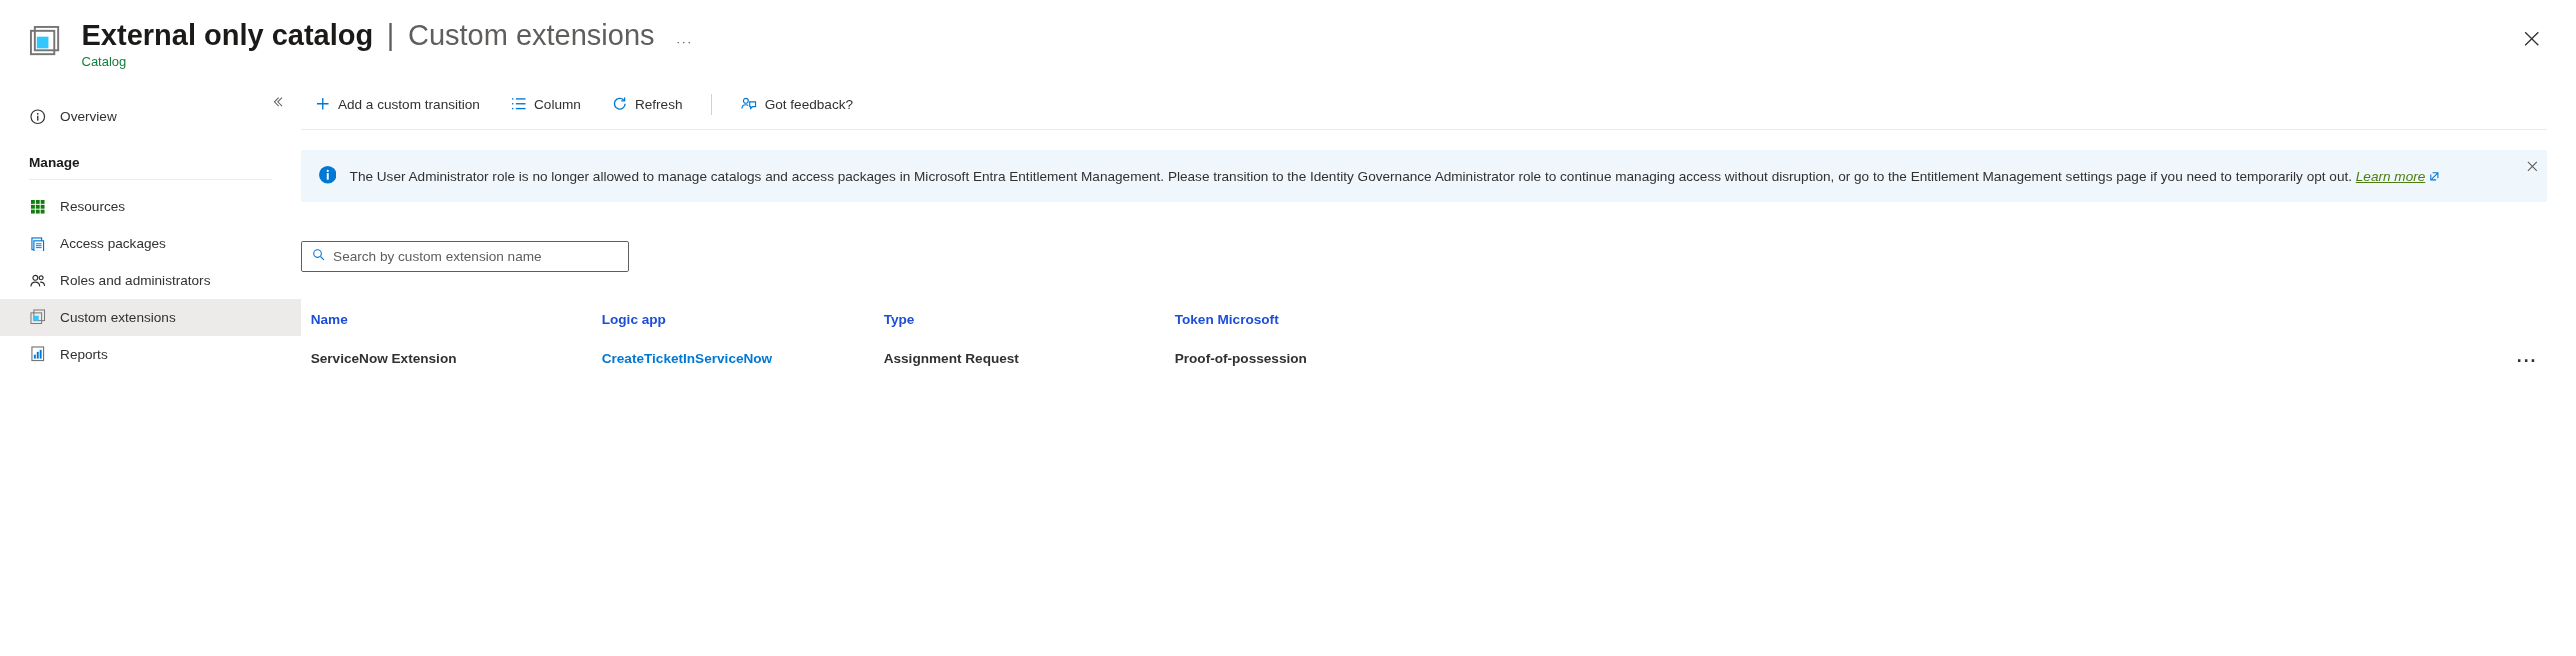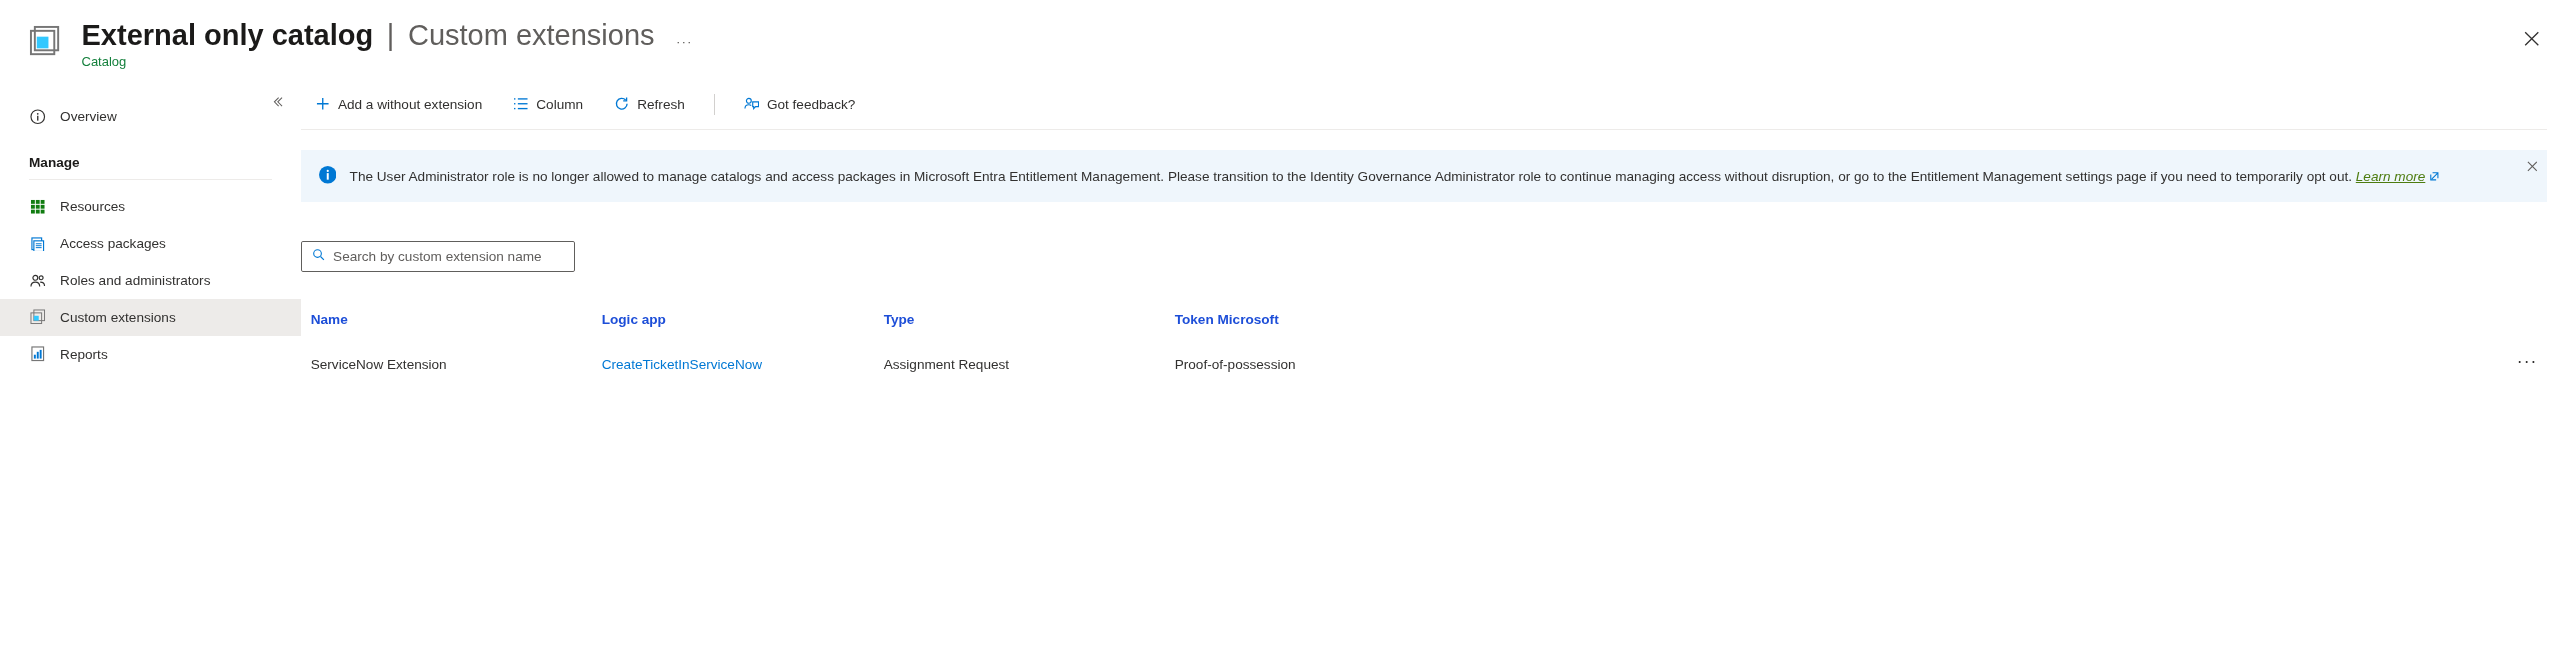--- a/index.html
+++ b/index.html
@@ -200,21 +200,21 @@
     }
     .search-container {
       margin-top: 39px;
     }
     .search-box {
       display: inline-flex;
       align-items: center;
       border: 1px solid #605e5c;
       border-radius: 1.9px;
       padding: 5.8px 9.7px;
-      width: 274px;
+      width: 328px;
       gap: 7.8px;
     }
     .search-input {
       border: none;
       outline: none;
       font-size: 13.6px;
       flex: 1;
       color: #323130;
     }
     .search-input::placeholder {
@@ -225,21 +225,22 @@
     }
     .table-header-row {
       display: flex;
       padding: 11.7px 0 11.7px 9.7px;
       font-weight: 600;
       color: #1d4ed8;
     }
     .table-row {
       display: flex;
       padding: 11.7px 0 11.7px 9.7px;
-      align-items: flex-end;
+      align-items: flex-start;
+      font-weight: bold;
     }
     .col-name { width: 291px; }
     .col-logic-app { width: 282px; }
     .col-type { width: 291px; }
     .col-token { flex: 1; }
     .col-actions { width: 49px; text-align: right; }
     .cell-link {
       color: #0078d4;
       cursor: pointer;
     }
@@ -370,21 +371,21 @@
 
     <div class="main-content">
 
       <div class="toolbar">
         <div class="toolbar-button">
           <span class="toolbar-icon">
             <svg viewBox="0 0 16 16" width="15.5" height="15.5">
               <path d="M8 2 L8 14 M2 8 L14 8" stroke="#0078d4" stroke-width="1.4" fill="none"></path>
             </svg>
           </span>
-          <span>Add a without extension</span>
+          <span>Add a custom transition</span>
         </div>
 
         <div class="toolbar-button">
           <span class="toolbar-icon">
             <svg viewBox="0 0 16 16" width="15.5" height="15.5">
               <line x1="1" y1="3" x2="2.5" y2="3" stroke="#0078d4" stroke-width="1.4"></line>
               <line x1="1" y1="8" x2="2.5" y2="8" stroke="#0078d4" stroke-width="1.4"></line>
               <line x1="1" y1="13" x2="2.5" y2="13" stroke="#0078d4" stroke-width="1.4"></line>
               <line x1="5" y1="3" x2="15" y2="3" stroke="#0078d4" stroke-width="1.4"></line>
               <line x1="5" y1="8" x2="15" y2="8" stroke="#0078d4" stroke-width="1.4"></line>

